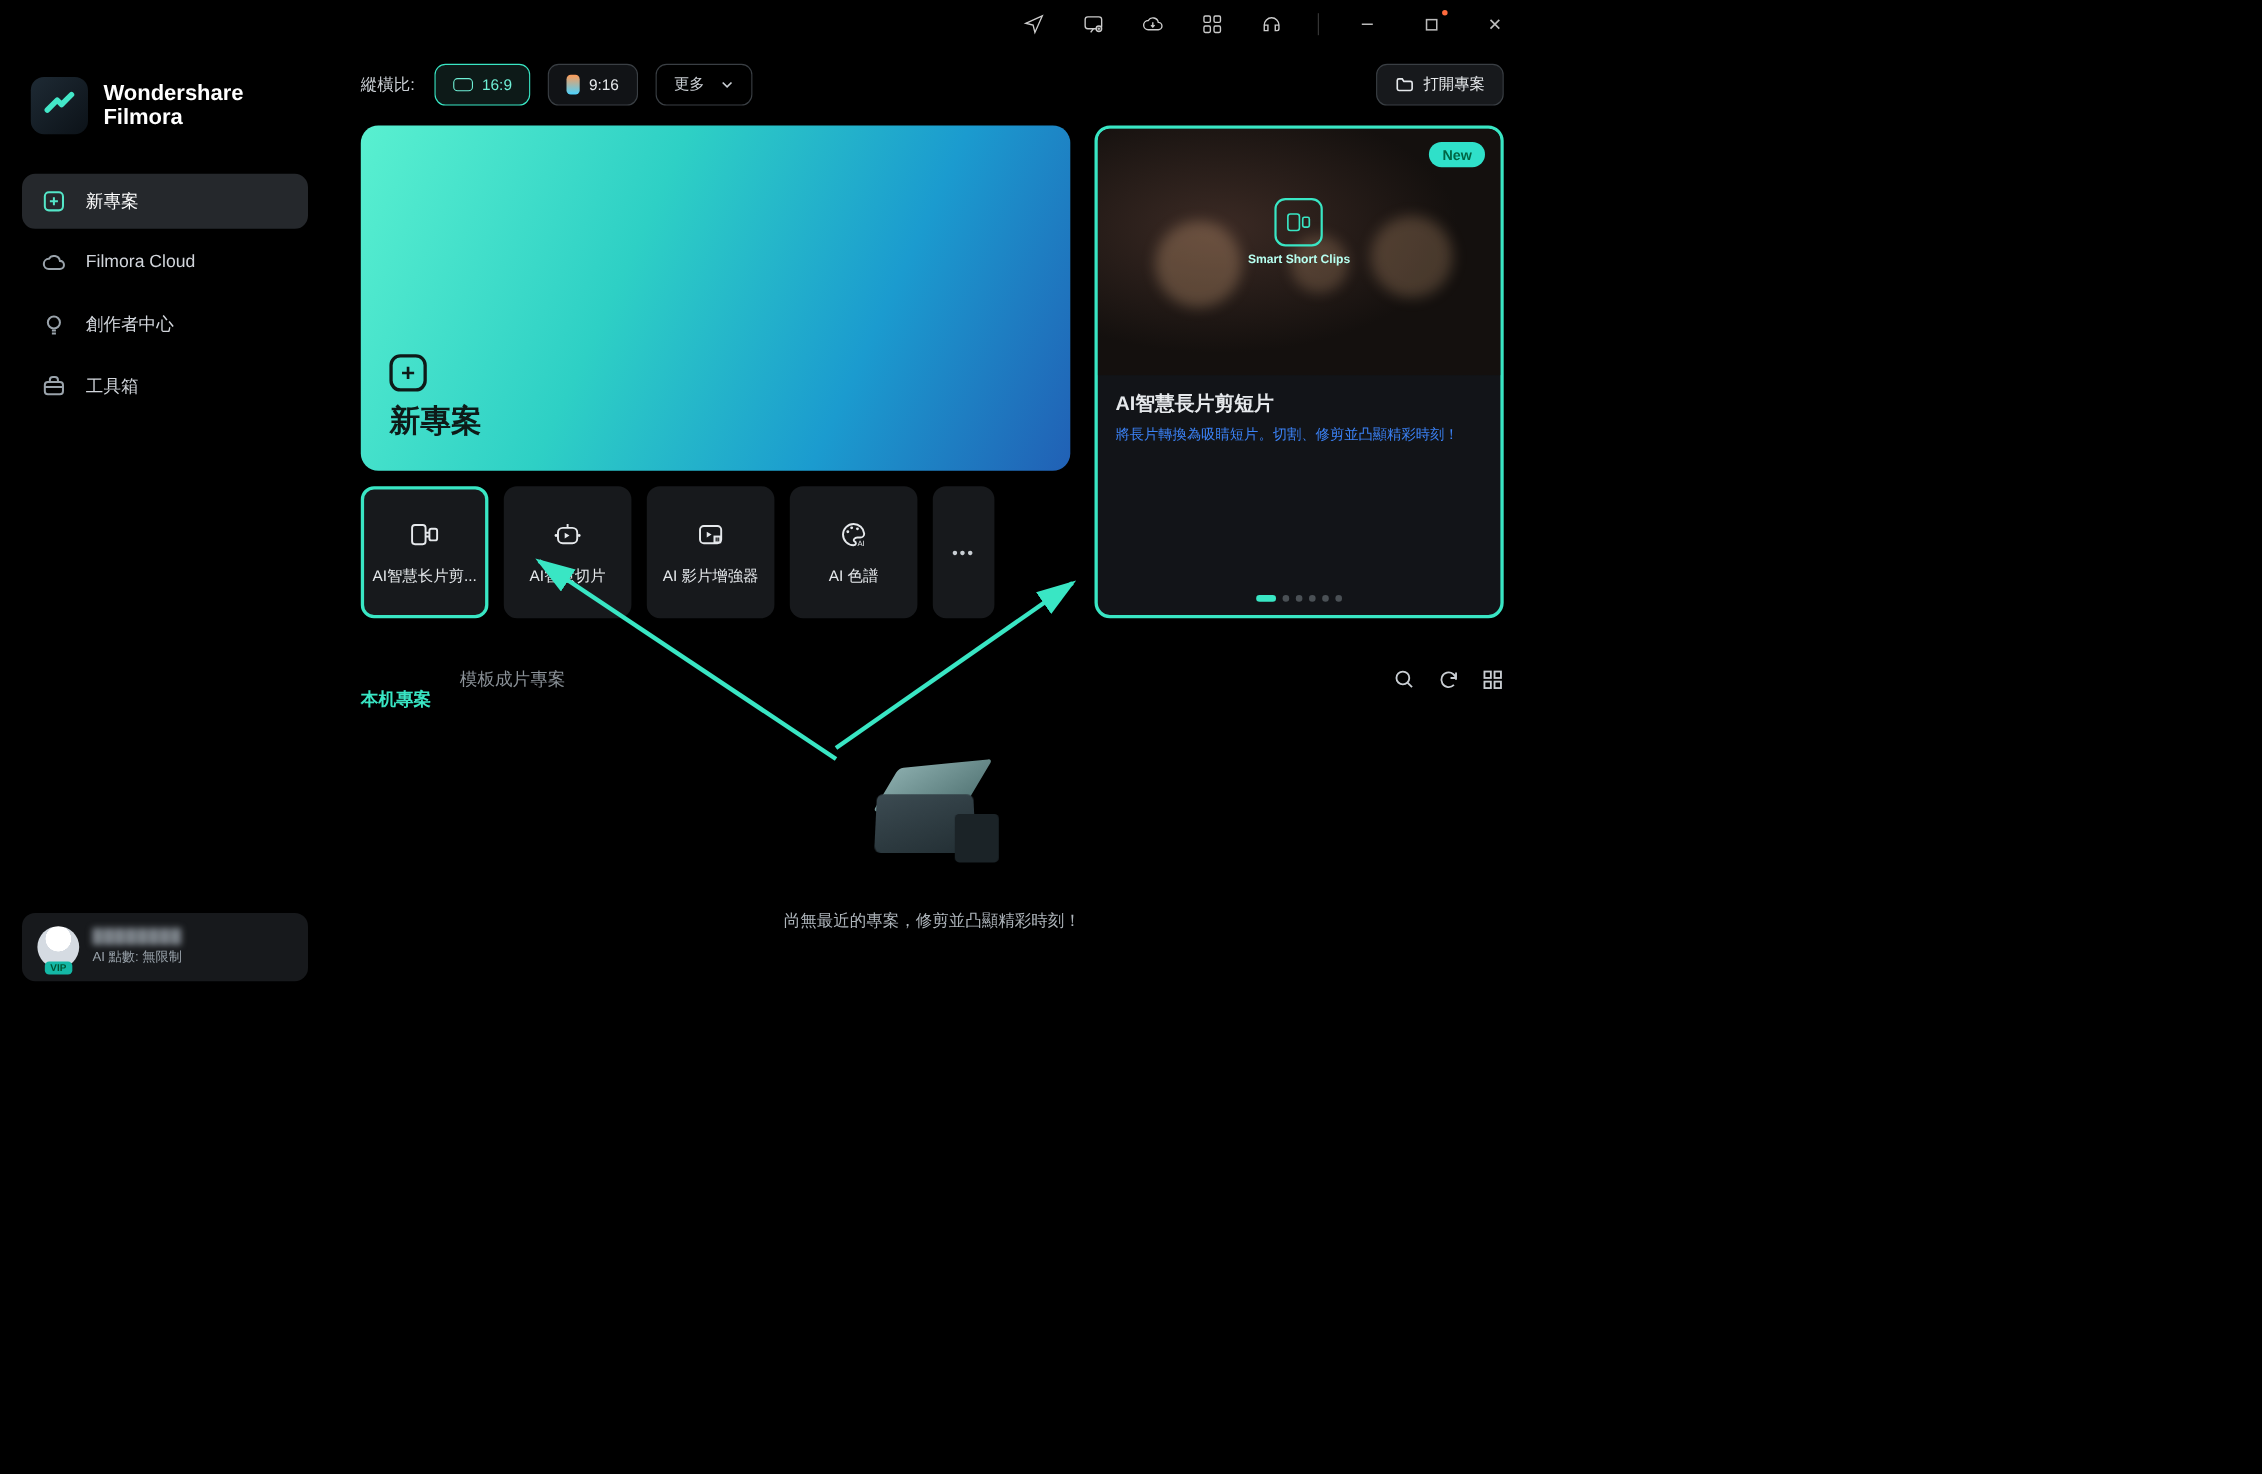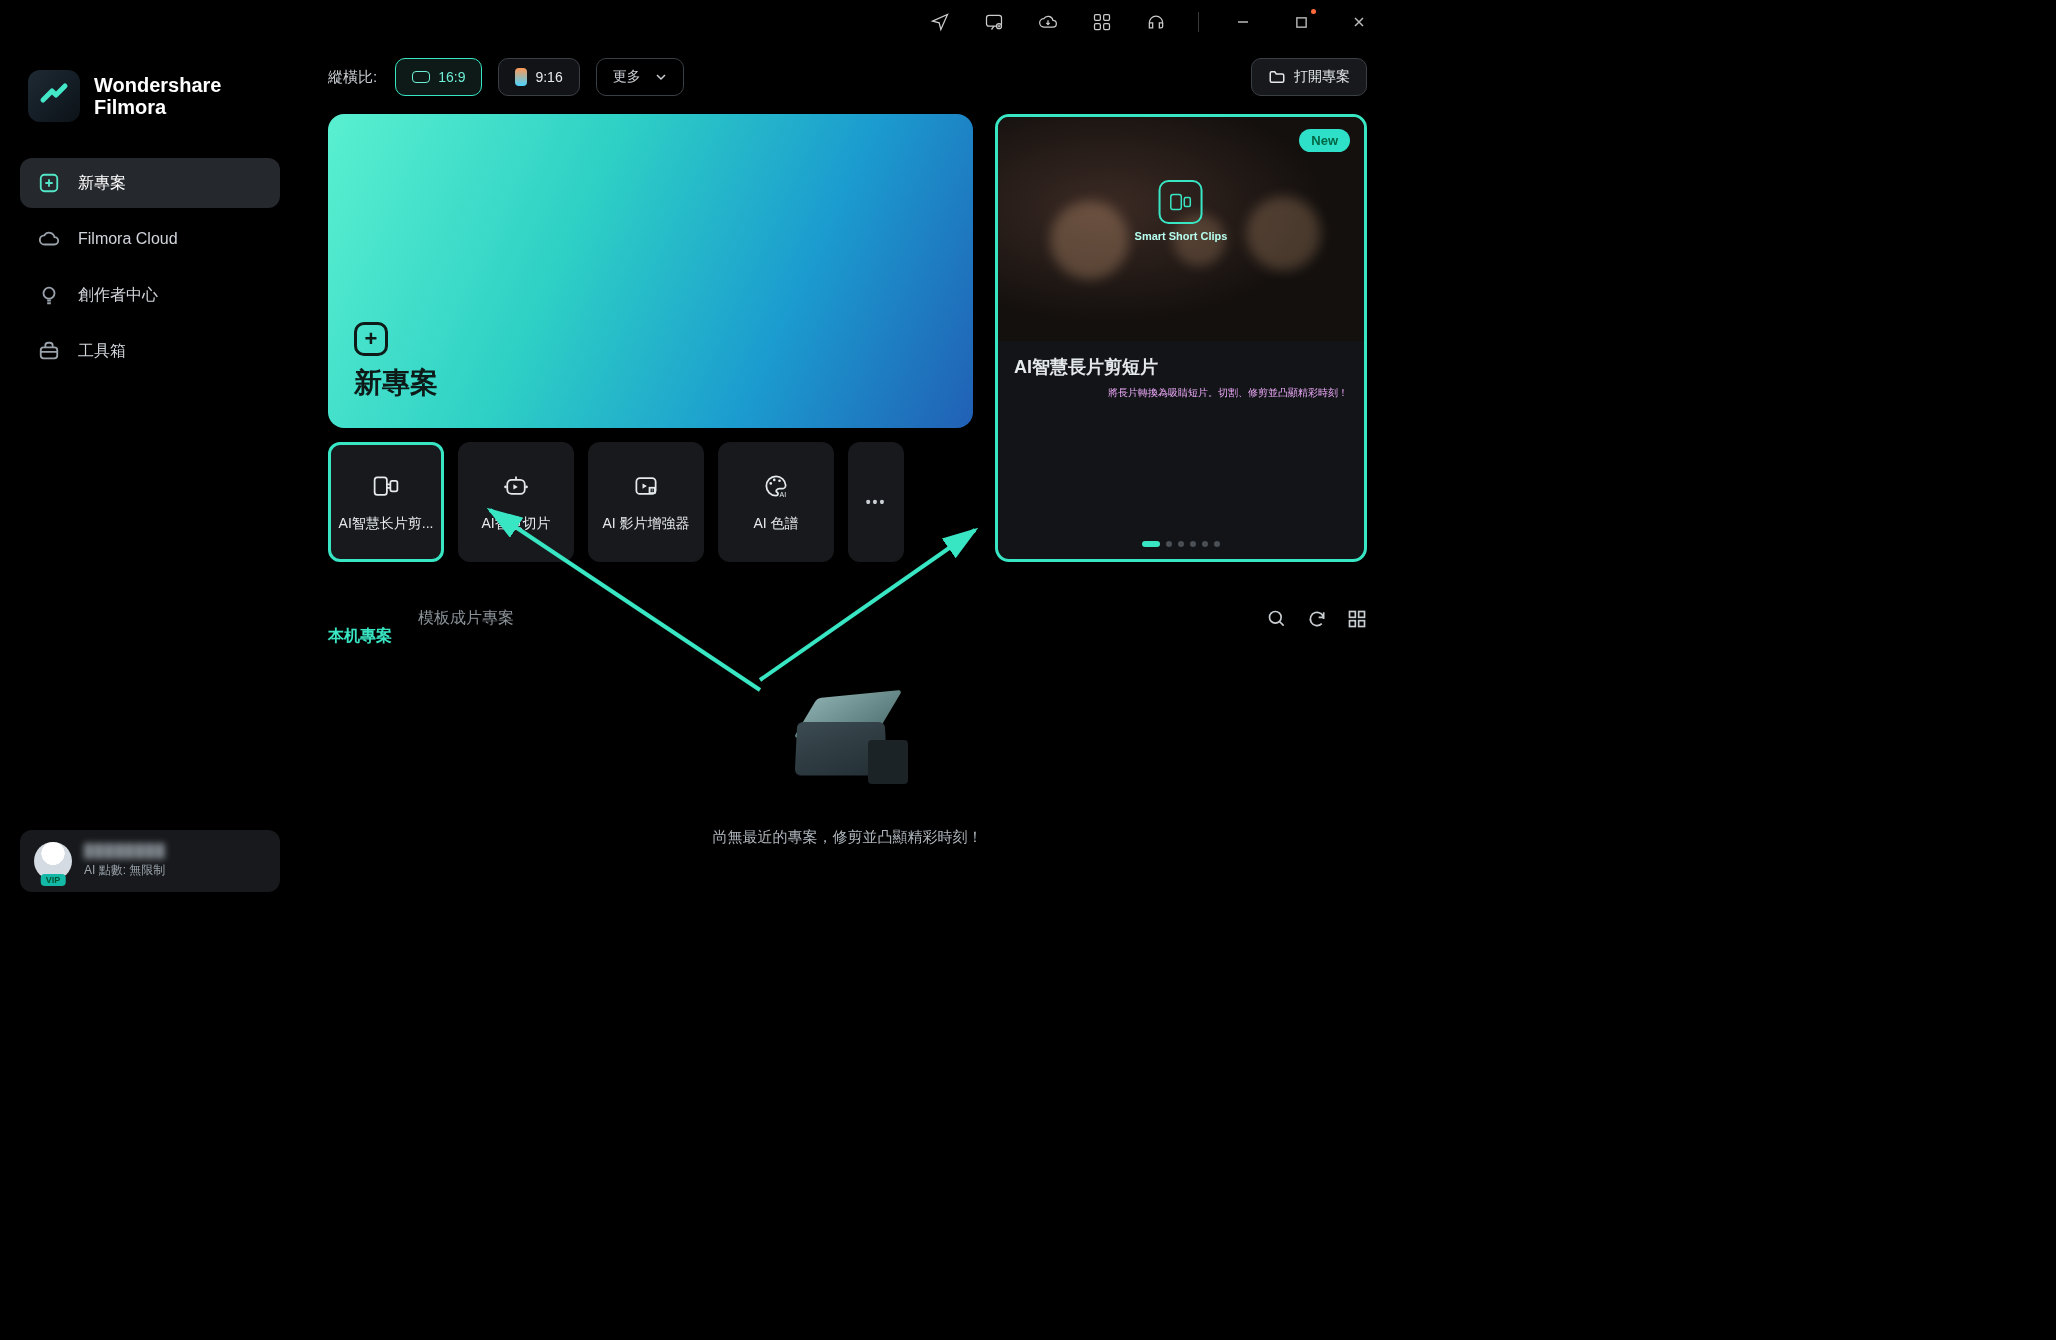--- a/index.html
+++ b/index.html
@@ -54,21 +54,21 @@
 
 .promo { width: 372px; height: 448px; border: 3px solid #39e6c4; border-radius: 14px; background: #121418; display:flex; flex-direction:column; overflow:hidden; cursor:pointer; position:relative;}
 .promo-img { height: 224px; background: radial-gradient(ellipse at 30% 40%, #3b2a24 0%, #14100e 60%), linear-gradient(#1a1412,#0a0706); position:relative; filter: blur(0.5px);}
 .promo-img::before{content:"";position:absolute;inset:0;background: radial-gradient(circle at 25% 55%, rgba(255,200,150,.25) 0 12%, transparent 14%), radial-gradient(circle at 55% 55%, rgba(255,200,150,.2) 0 10%, transparent 12%), radial-gradient(circle at 78% 52%, rgba(255,200,150,.22) 0 11%, transparent 13%); filter: blur(6px);}
 .promo-center{position:absolute; left:50%; top:42%; transform:translate(-50%,-50%); text-align:center;}
 .promo-center .pic{width:44px;height:44px;border:2px solid #39e6c4;border-radius:10px;margin:0 auto 6px;display:flex;align-items:center;justify-content:center;}
 .promo-center .cap{color:#b7fff0;font-size:11px;font-weight:600;}
 .badge-new{position:absolute;top:12px;right:14px;background:#2fe0c9;color:#064; font-weight:800; font-size:13px; padding:4px 12px;border-radius:999px;}
 .promo-body{padding:14px 16px 10px; color:#e6e9ec;}
 .promo-body .pt{font-size:18px;font-weight:700;margin-bottom:6px;}
-.promo-body .pd{font-size:10px;color:#f0abfc;line-height:1.5;text-align:right;}
+.promo-body .pd{font-size:13px;color:#3b82f6;line-height:1.5;}
 .dots{position:absolute;bottom:12px;left:50%;transform:translateX(-50%);display:flex;gap:6px;}
 .dots span{width:6px;height:6px;border-radius:50%;background:#4a5055;}
 .dots span.on{width:18px;border-radius:3px;background:#39e6c4;}
 
 
 .tools-row{display:flex; gap:14px; margin-top:14px;}
 .tool{width:116px;height:120px;border-radius:12px;background:#17191c;display:flex;flex-direction:column;align-items:center;justify-content:center;gap:14px;color:#e6e9ec;cursor:pointer;font-size:14px;}
 .tool.hl{border:3px solid #39e6c4;}
 .tool .ticon2{width:30px;height:30px;display:flex;align-items:center;justify-content:center;color:#e0e5ea;}
 .tool.more-t{width:56px;}

